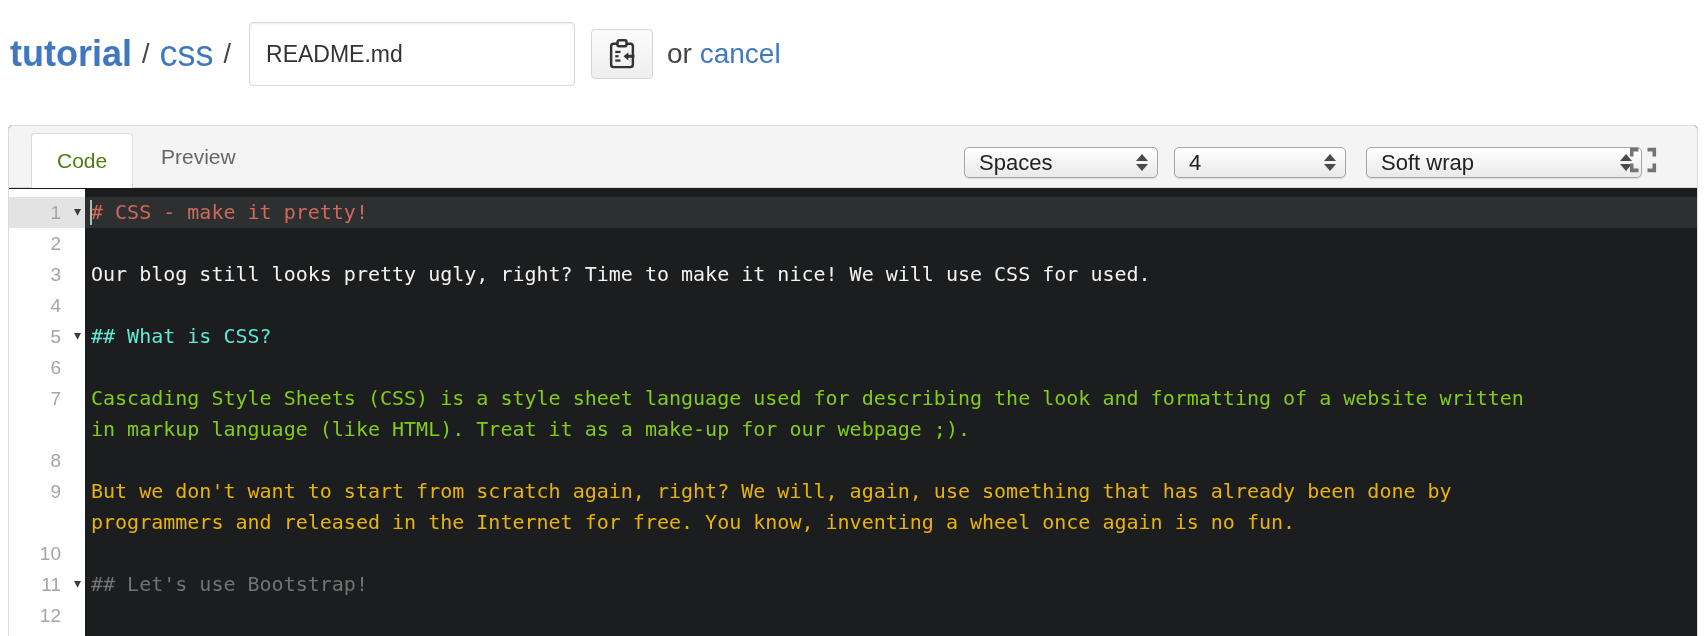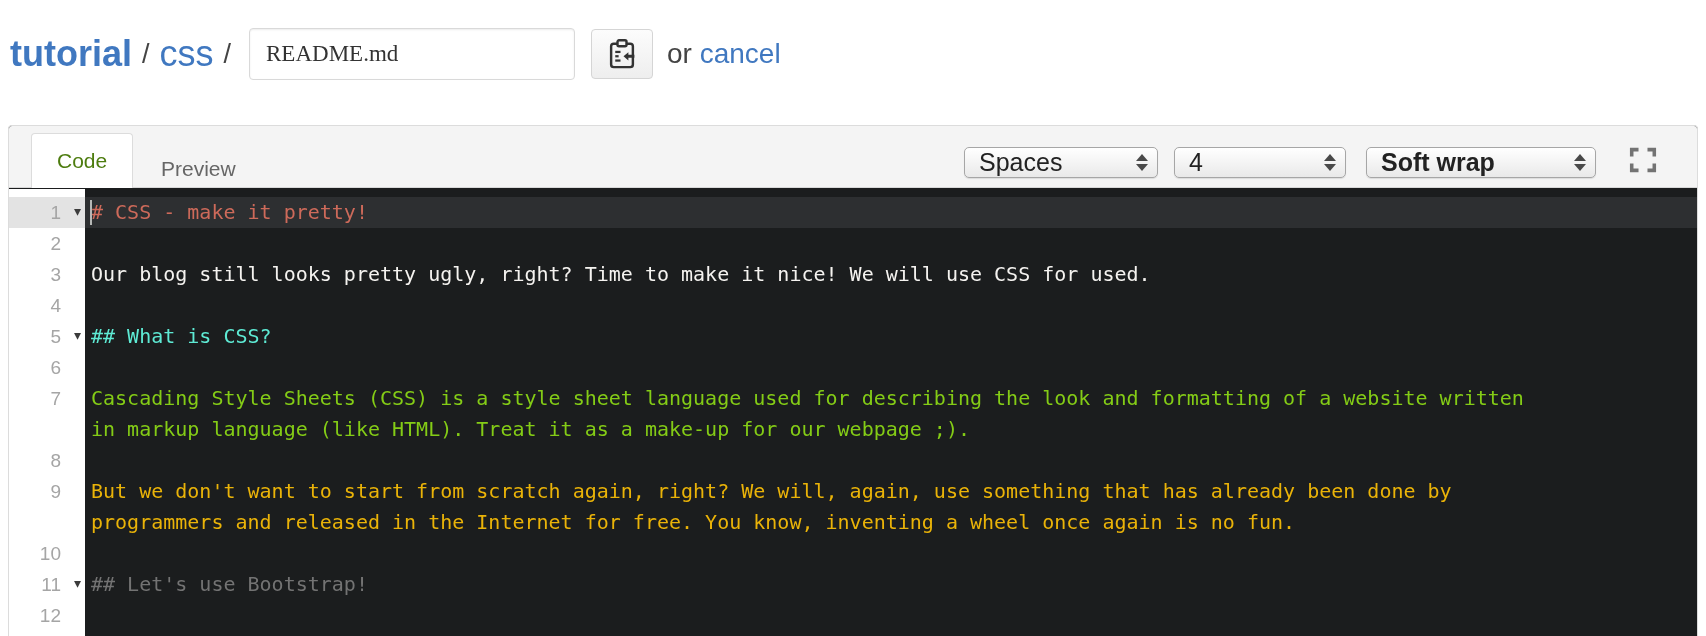--- a/index.html
+++ b/index.html
@@ -14,52 +14,52 @@
   body{
     width:1706px;height:636px;position:relative;overflow:hidden;
     background:#ffffff;font-family:"Liberation Sans",sans-serif;color:#333;
   }
   
   .file-header{position:absolute;top:24px;left:10px;height:60px;display:flex;align-items:center;}
   .crumb-link{color:var(--accent);font-size:36px;text-decoration:none;cursor:pointer;}
   .crumb-repo{font-weight:bold;}
   .crumb-sep{font-size:27px;color:#444;margin:0 10px;}
   .filename-input{
-    width:326px;height:52px;margin-left:8px;border:1px solid #d9d9d9;border-radius:4px;
+    width:326px;height:64px;margin-left:8px;border:1px solid #d9d9d9;border-radius:4px;
     font-size:23px;color:#333;padding:0 16px;outline:none;
-    box-shadow:inset 0 1px 2px rgba(0,0,0,.08);font-family:Liberation Serif, serif;
+    box-shadow:inset 0 1px 2px rgba(0,0,0,.08);font-family:Liberation Sans, sans-serif;
   }
   .icon-btn{
     margin-left:16px;width:62px;height:50px;border:1px solid #d5d5d5;border-radius:4px;
     background:linear-gradient(#fcfcfc,#eeeeee);display:flex;align-items:center;justify-content:center;cursor:pointer;
   }
   .or-cancel{margin-left:14px;font-size:28px;color:#444;}
   .cancel-link{color:var(--accent);cursor:pointer;text-decoration:none;}
   
   .panel{
     position:absolute;top:125px;left:8px;width:1690px;bottom:0;
     border:1px solid #dcdcdc;border-bottom:none;border-radius:4px 4px 0 0;
     background:var(--editor-bg);overflow:hidden;
   }
   .panel-header{position:relative;height:62px;background:#f4f4f4;border-bottom:1px solid #d8d8d8;}
   .tab-code{
     position:absolute;left:22px;top:7px;bottom:-1px;background:#fff;border:1px solid #dcdcdc;border-bottom:none;
     border-radius:4px 4px 0 0;padding:0 25px;display:flex;align-items:center;font-size:21px;color:#4d7c0f;cursor:pointer;
   }
-  .tab-preview{position:absolute;left:142px;top:12px;height:100%;display:flex;align-items:center;
+  .tab-preview{position:absolute;left:142px;top:0;height:100%;display:flex;align-items:center;
     padding:0 10px;font-size:21px;color:#666;cursor:pointer;}
   .select{
     position:absolute;top:21px;height:31px;border:1px solid #a6a6a6;border-radius:5px;
     background:linear-gradient(#ffffff,#e9e9e9);box-shadow:0 1px 1px rgba(0,0,0,.1);
     display:flex;align-items:center;justify-content:space-between;
-    padding:0 9px 0 14px;font-size:25px;color:#222;cursor:pointer;
+    padding:0 9px 0 14px;font-size:22px;color:#222;cursor:pointer;
   }
   .sel-spaces{left:955px;width:194px;}
   .sel-size{left:1165px;width:172px;}
-  .sel-wrap{left:1357px;width:230px;font-weight:bold;}
+  .sel-wrap{left:1357px;width:276px;}
   .stepper{display:flex;flex-direction:column;align-items:center;gap:3px;}
   .tri-up{width:0;height:0;border-left:6px solid transparent;border-right:6px solid transparent;border-bottom:7px solid #4a4a4a;}
   .tri-down{width:0;height:0;border-left:6px solid transparent;border-right:6px solid transparent;border-top:7px solid #4a4a4a;}
   .fullscreen-btn{position:absolute;left:1614px;top:16px;width:40px;height:36px;display:flex;align-items:center;justify-content:center;cursor:pointer;}
   
   .editor{
     position:absolute;top:63px;left:0;right:0;bottom:0;background:var(--editor-bg);
     font-family:"DejaVu Sans Mono",monospace;font-size:20px;line-height:31px;overflow:hidden;
   }
   .gutter-bg{position:absolute;left:0;top:0;bottom:0;width:76px;background:#ffffff;}

